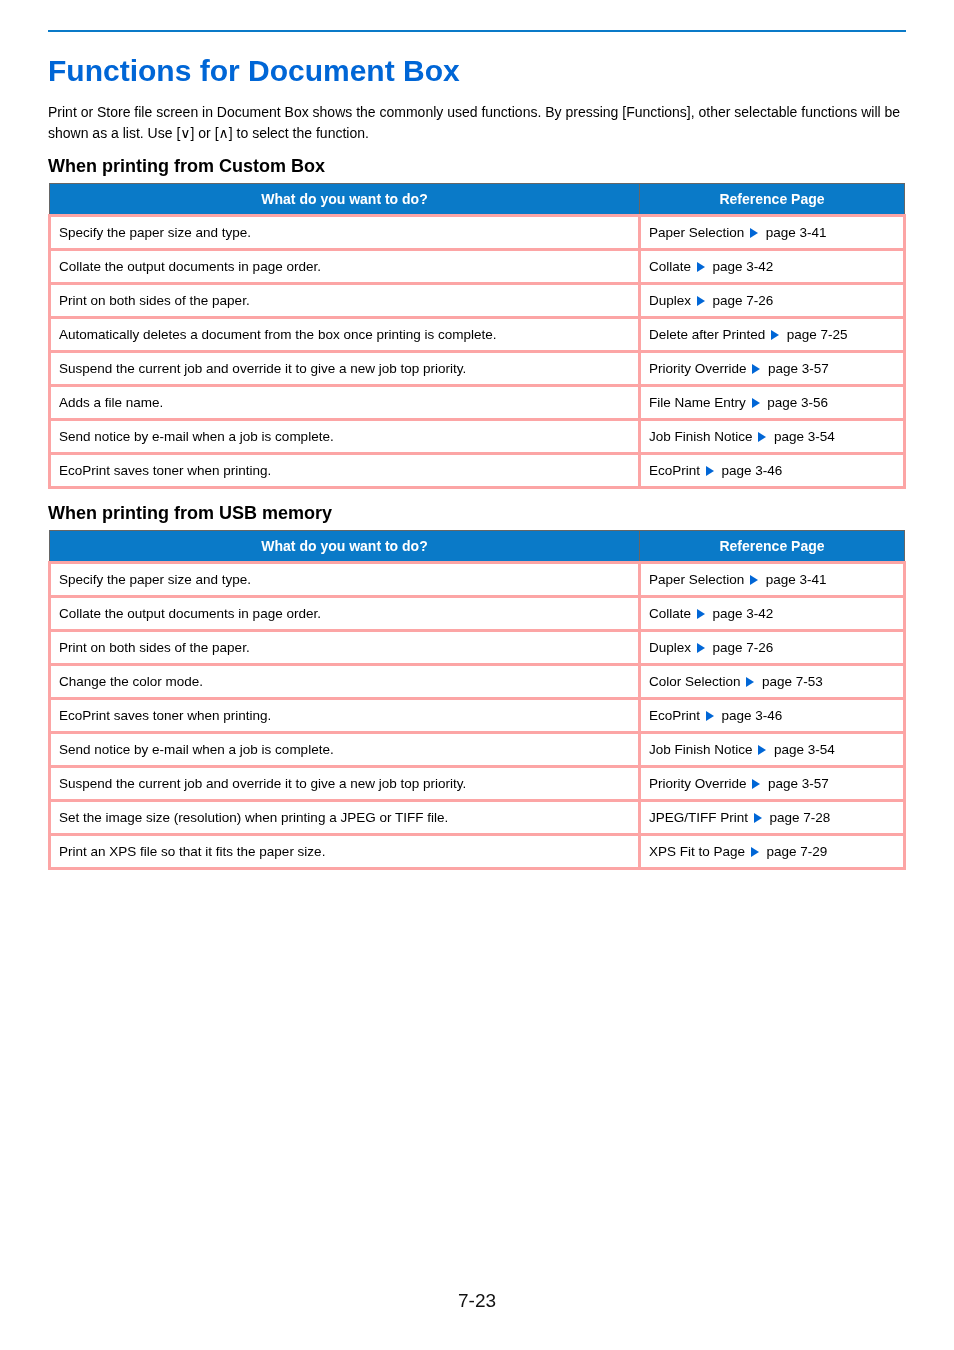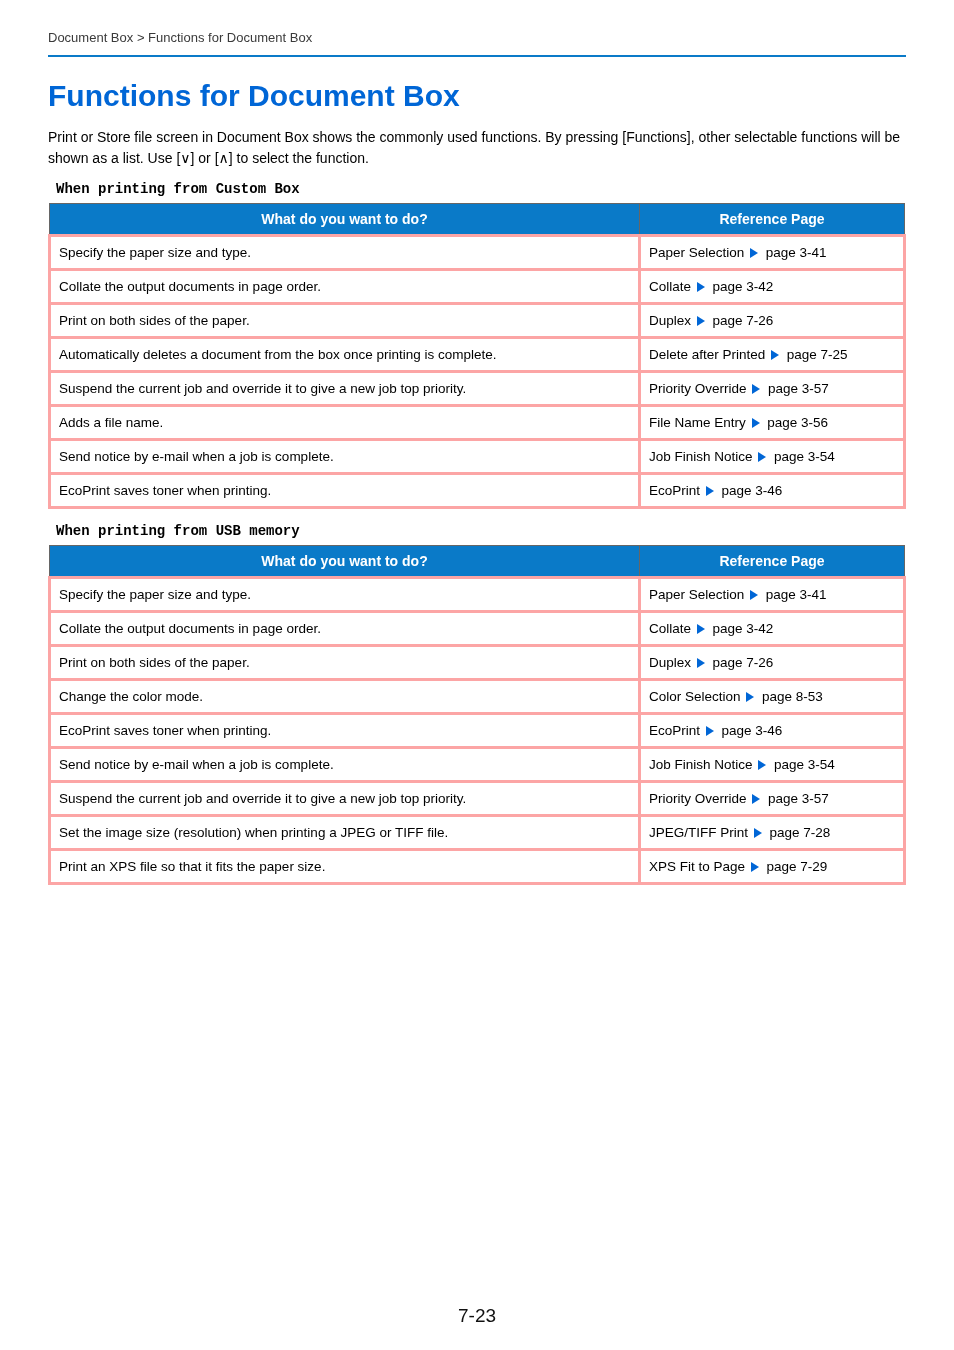--- a/index.html
+++ b/index.html
@@ -2,40 +2,35 @@
 <html><head>
 <meta charset="utf-8">
 <style>
   * { box-sizing: border-box; margin: 0; padding: 0; }
   html, body { width: 954px; font-family: Arial, Helvetica, sans-serif; color: #000; background: #fff; }
   .page { padding: 30px 48px 0 48px; }
   .breadcrumb { font-size: 13px; color: #3a3a3a; padding-bottom: 10px; }
   .top-rule { height: 2px; background: #0a7ac8; margin-bottom: 22px; }
   .page-title { font-size: 30px; font-weight: bold; color: #0066d6; margin-bottom: 14px; }
   .intro { font-size: 14px; line-height: 1.5; margin-bottom: 12px; }
-  .sub-heading { font-size: 14px; font-weight: bold; margin: 8px 0 6px 8px; font-family: Liberation Mono, monospace; }
+  .sub-heading { font-size: 18px; font-weight: bold; margin: 8px 0 6px 0; }
   table.func { width: 100%; border-collapse: collapse; table-layout: fixed; margin-bottom: 14px; }
   table.func col.c1 { width: 590px; }
   table.func col.c2 { width: auto; }
   table.func th { background: #0a7ac8; color: #fff; font-weight: bold; font-size: 14px; padding: 7px 8px; text-align: center; border: 1px solid #666; }
   table.func td { font-size: 13.5px; padding: 8px 8px; border: 3px solid #fca5a5; vertical-align: middle; }
   .ref-arrow { display: inline-block; width: 0; height: 0; border-top: 5px solid transparent; border-bottom: 5px solid transparent; border-left: 8px solid #0066d6; margin: 0 4px 0 2px; vertical-align: -1px; }
   .page-number { text-align: center; font-size: 19px; color: #111; margin-top: 420px; padding-bottom: 30px; }
   .chev { font-family: Arial, sans-serif; }
 </style>
 </head>
 <body>
 
 <div class="page">
 
-  <div class="breadcrumb">
-    <span>Document Box</span>
-    <span>&gt;</span>
-    <span>Functions for Document Box</span>
-  </div>
   <div class="top-rule"></div>
 
   <h1 class="page-title">Functions for Document Box</h1>
 
   <p class="intro">
     <span>Print or Store file screen in Document Box shows the commonly used functions. By pressing [Functions], other selectable functions will be shown as a list. Use [</span><span class="chev">∨</span><span>] or [</span><span class="chev">∧</span><span>] to select the function.</span>
   </p>
 
   <div class="sub-heading">When printing from Custom Box</div>
   <table class="func">
@@ -105,21 +100,21 @@
         <tr>
           <td>Collate the output documents in page order.</td>
           <td><span>Collate </span><span class="ref-arrow"></span><span> page 3-42</span></td>
         </tr>
         <tr>
           <td>Print on both sides of the paper.</td>
           <td><span>Duplex </span><span class="ref-arrow"></span><span> page 7-26</span></td>
         </tr>
         <tr>
           <td>Change the color mode.</td>
-          <td><span>Color Selection </span><span class="ref-arrow"></span><span> page 8-53</span></td>
+          <td><span>Color Selection </span><span class="ref-arrow"></span><span> page 7-53</span></td>
         </tr>
         <tr>
           <td>EcoPrint saves toner when printing.</td>
           <td><span>EcoPrint </span><span class="ref-arrow"></span><span> page 3-46</span></td>
         </tr>
         <tr>
           <td>Send notice by e-mail when a job is complete.</td>
           <td><span>Job Finish Notice </span><span class="ref-arrow"></span><span> page 3-54</span></td>
         </tr>
         <tr>

